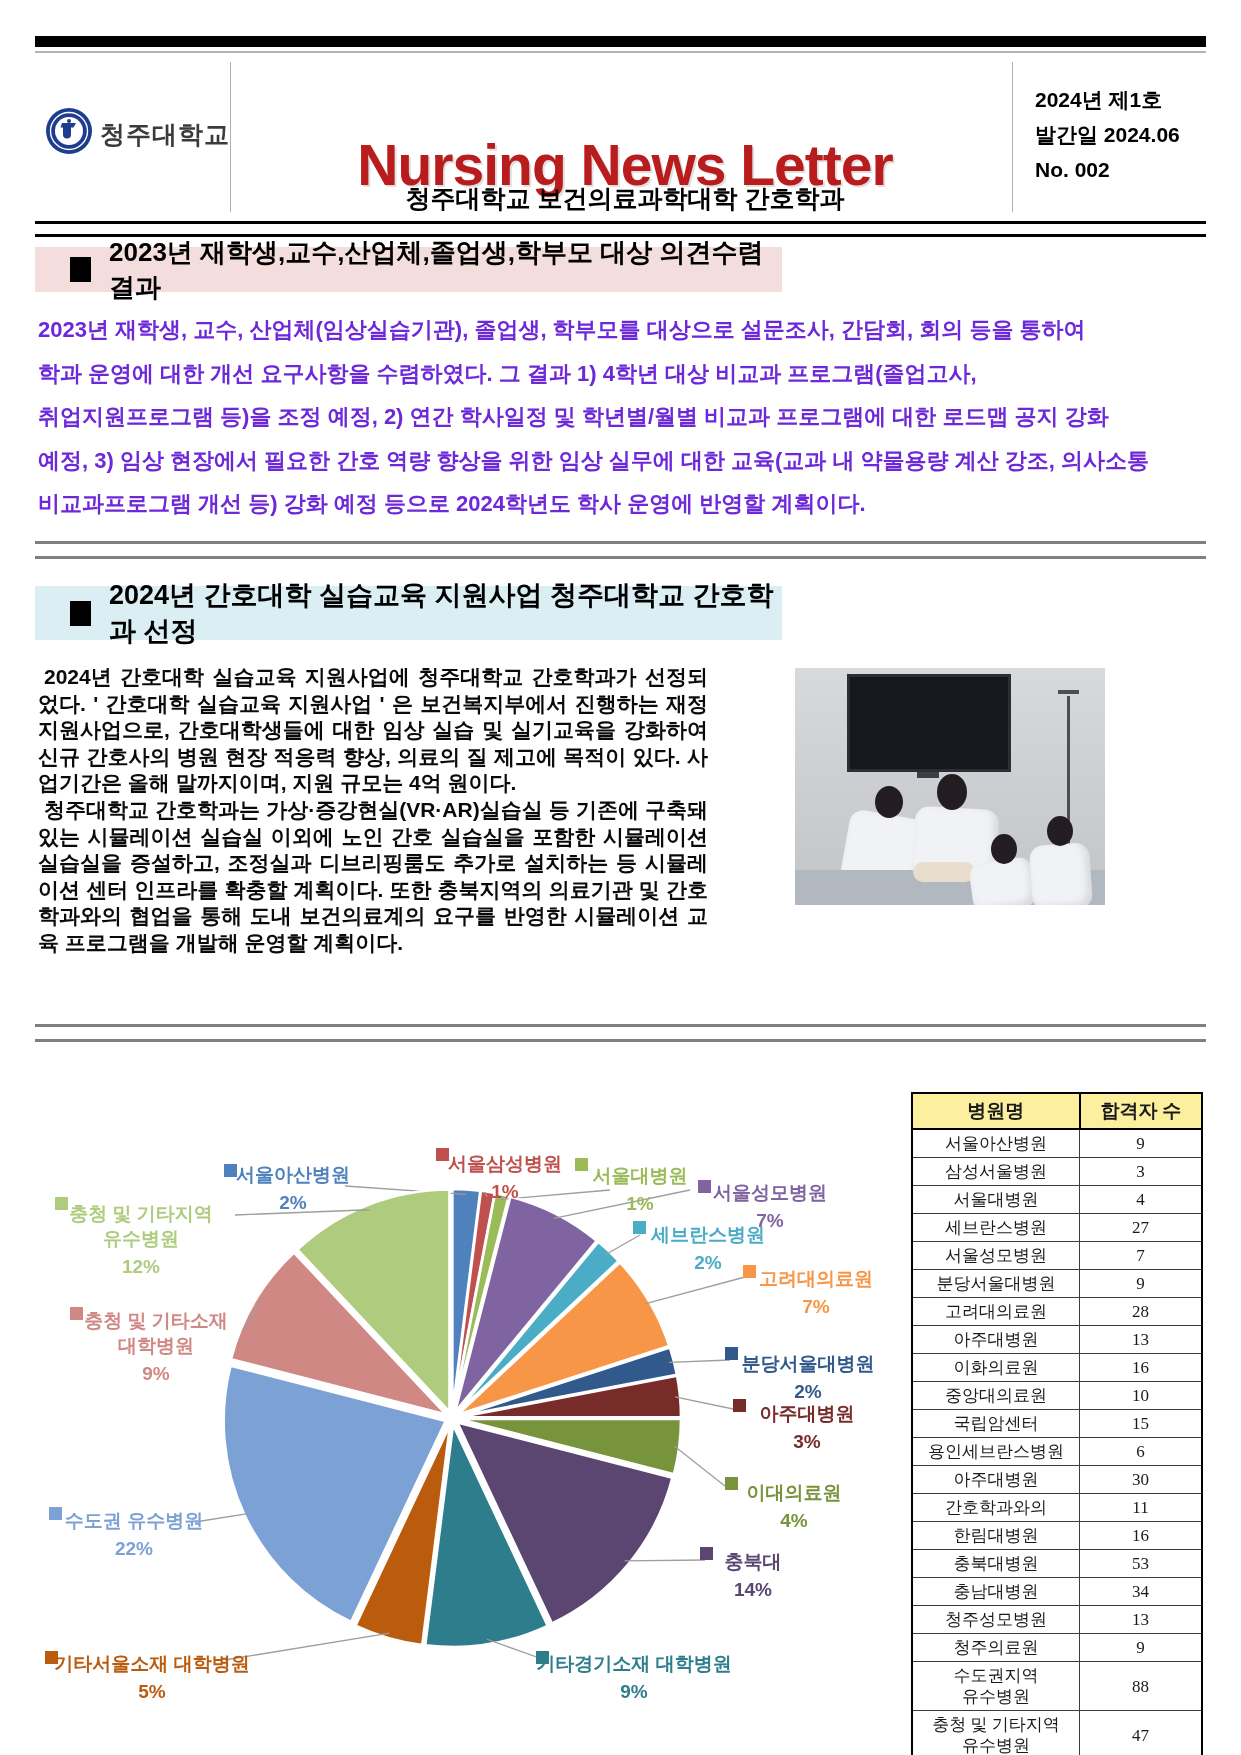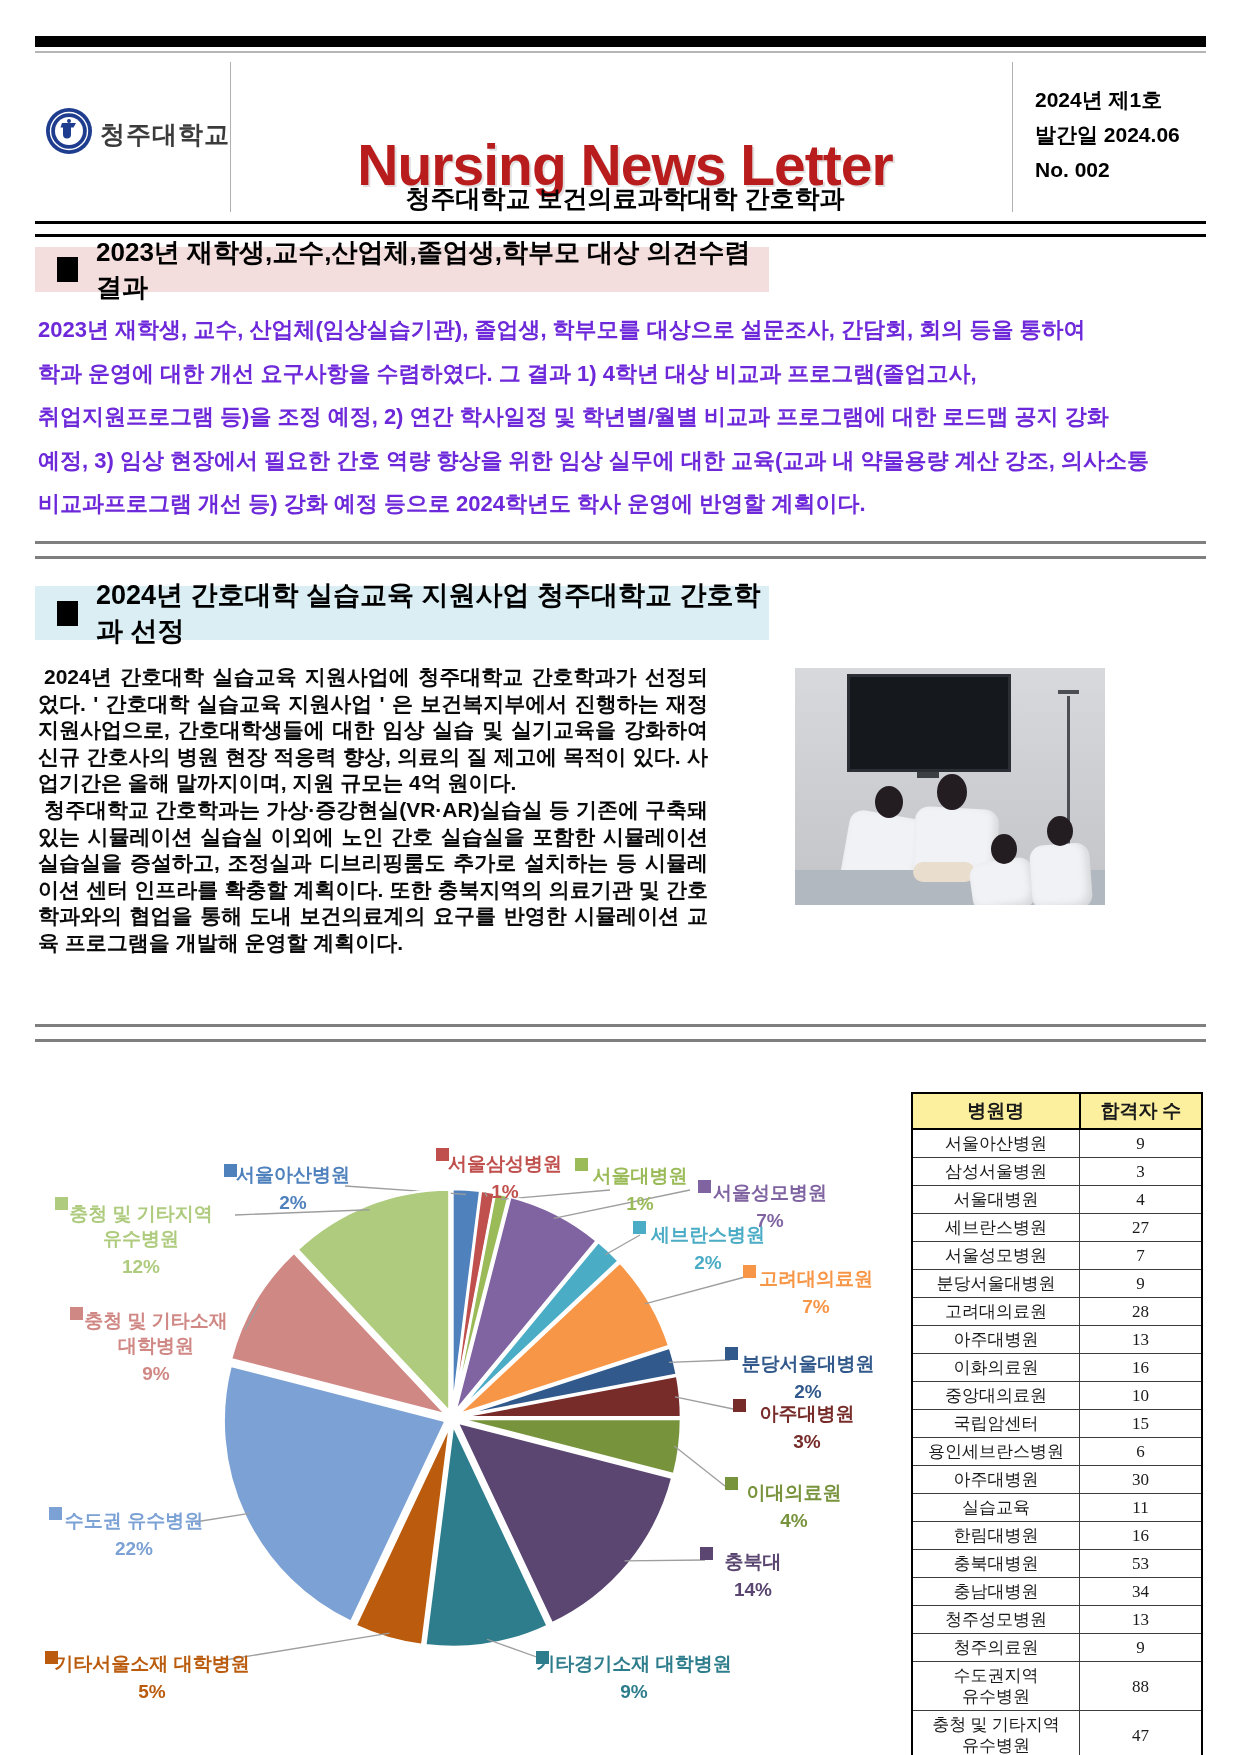--- a/index.html
+++ b/index.html
@@ -15,21 +15,21 @@
   .vline{top:62px;height:150px;width:1px;background:#b0b0b0;}
   .logo-emblem{left:44px;top:106px;}
   .logo-text{left:100px;top:118px;font-size:25px;font-weight:bold;color:#3b3b3b;letter-spacing:1px;}
   .mast-title{left:240px;top:96px;width:770px;text-align:center;font-size:57px;font-weight:900;
               letter-spacing:-1px;white-space:nowrap;color:#b91c1c;text-shadow:2px 2px 0 rgba(0,0,0,0.12);margin-top:36px;}
   .mast-sub{left:240px;top:182px;width:770px;text-align:center;font-size:25px;font-weight:bold;color:#000;}
   .mast-issue{left:1035px;top:82px;font-size:21px;font-weight:bold;line-height:35px;color:#000;}
   .sep-black{left:35px;top:221px;right:35px;height:10px;border-top:3px solid #000;border-bottom:3px solid #000;}
 
   
-  .sec-head{display:flex;align-items:center;gap:18px;padding-left:22px;font-weight:bold;color:#000;}
+  .sec-head{display:flex;align-items:center;gap:18px;padding-left:35px;font-weight:bold;color:#000;}
   .sec-head .bullet{width:21px;height:25px;background:#000;flex:0 0 auto;}
   .head1{left:35px;top:247px;width:712px;height:45px;background:#F3DEDD;font-size:26px;}
   .head2{left:35px;top:586px;width:712px;height:54px;background:#DAEEF3;font-size:27px;}
   .head3{left:290px;top:1062px;width:402px;height:46px;background:#FBD5B5;font-size:26px;justify-content:center;padding-left:0;}
 
   .para1{left:38px;top:308px;width:1170px;font-size:22px;font-weight:bold;line-height:43.5px;
          white-space:pre-line;color:#6d28d9;}
   .gsep{left:35px;right:35px;height:12px;border-top:3px solid #7f7f7f;border-bottom:3px solid #7f7f7f;}
   .gsep1{top:541px;} .gsep2{top:1024px;}
 
@@ -302,21 +302,21 @@
           </tr>
           <tr>
             <td style="width: 160px;">용인세브란스병원</td>
             <td>6</td>
           </tr>
           <tr>
             <td style="width: 160px;">아주대병원</td>
             <td>30</td>
           </tr>
           <tr>
-            <td style="width: 160px;">실습교육</td>
+            <td style="width: 160px;">간호학과와의</td>
             <td>11</td>
           </tr>
           <tr>
             <td style="width: 160px;">한림대병원</td>
             <td>16</td>
           </tr>
           <tr>
             <td style="width: 160px;">충북대병원</td>
             <td>53</td>
           </tr>

